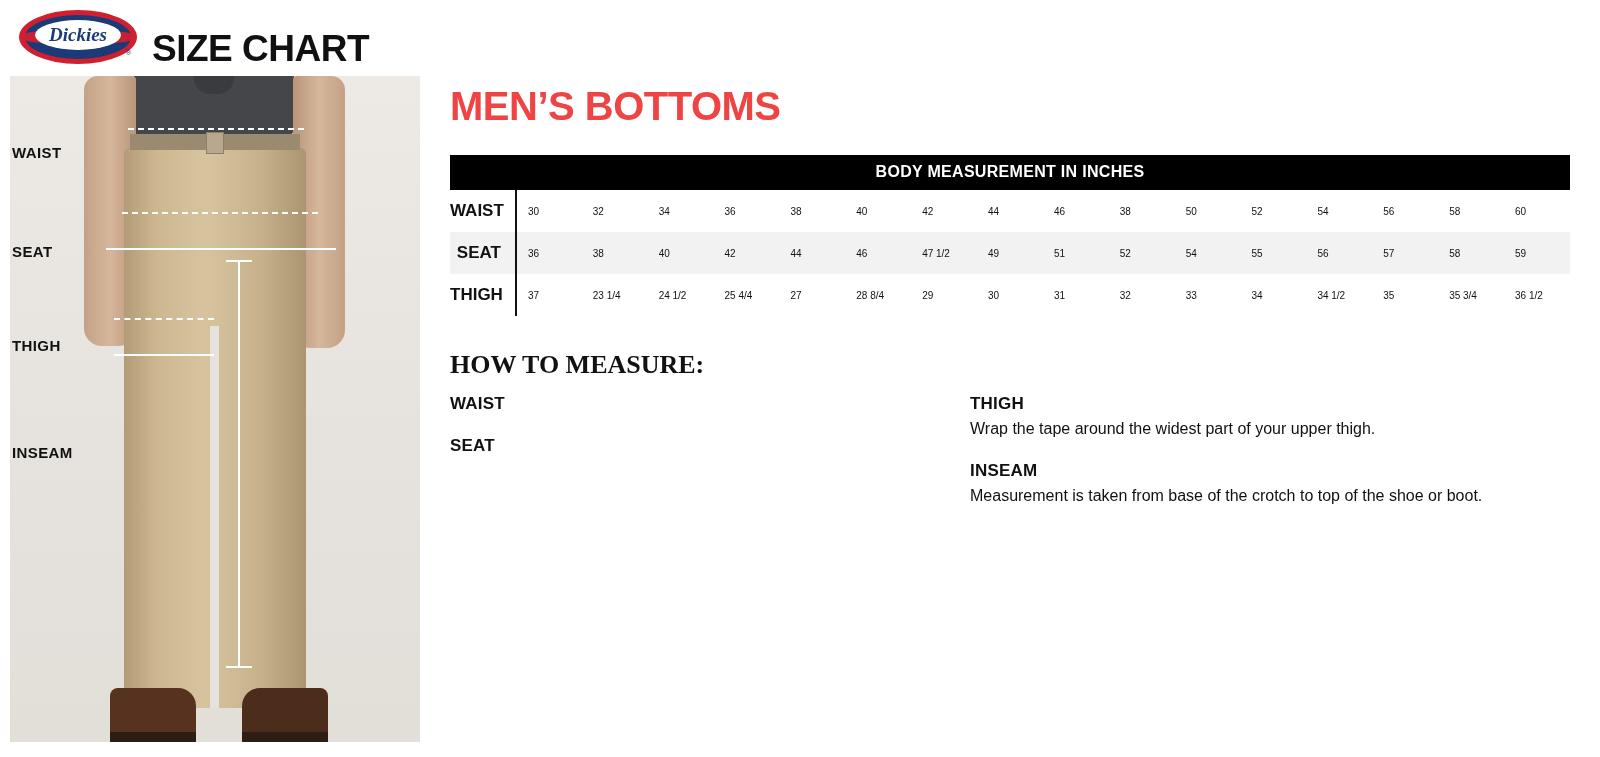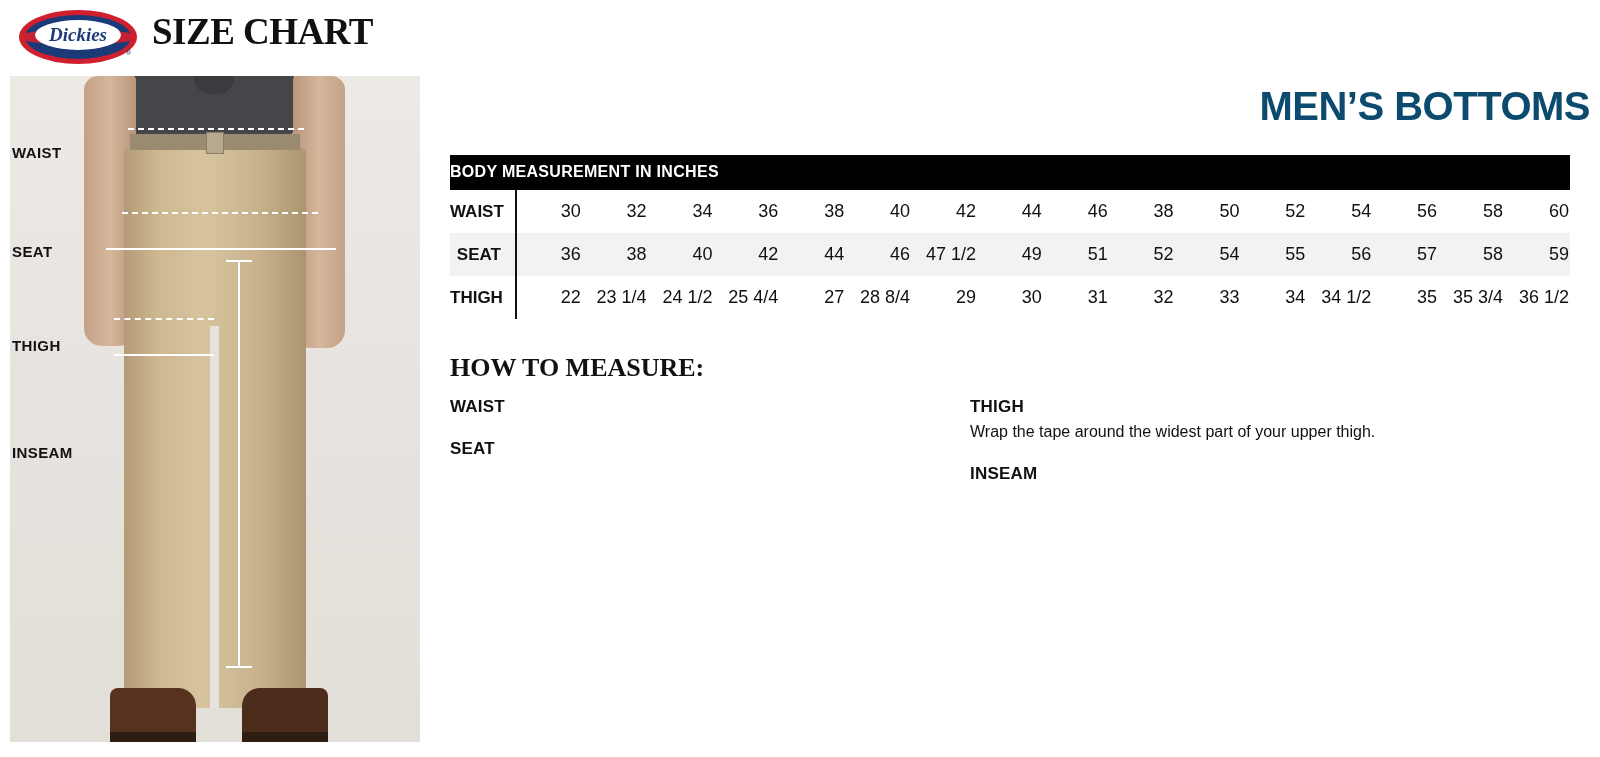--- a/index.html
+++ b/index.html
@@ -24,26 +24,26 @@
     height: 76px;
   }
   .logo {
     position: absolute;
     left: 18px; top: 8px;
     width: 120px; height: 58px;
   }
   .logo svg { display: block; }
   .chart-title {
     position: absolute;
-    left: 152px; top: 10px;
+    left: 152px; top: 28px;
     font-size: 37px;
     font-weight: 700;
     letter-spacing: -0.5px;
     color: #111111;
-    font-family: Liberation Serif, serif;
+    font-family: Liberation Sans, sans-serif;
   }
 
   
   .photo-panel {
     position: absolute;
     left: 10px; top: 76px;
     width: 410px; height: 666px;
     background: #e9e6e1;
     overflow: hidden;
   }
@@ -167,51 +167,51 @@
   .content {
     position: absolute;
     left: 450px; top: 76px;
     width: 1140px;
   }
   .section-title {
     font-size: 40px;
     font-weight: 700;
     letter-spacing: -0.5px;
     margin: 8px 0 26px 0;
-    color: #0c4a6e;
-    text-align: right;
+    color: #ef4444;
   }
 
   table.sizes {
     border-collapse: collapse;
     width: 1120px;
     table-layout: fixed;
   }
   table.sizes .banner td {
     background: #000000;
     color: #ffffff;
+    text-align: center;
     font-size: 16px;
     font-weight: 700;
     letter-spacing: 0.3px;
     padding: 8px 0 9px 0;
   }
   table.sizes th.rowhead {
     width: 100px;
     text-align: right;
     padding: 11px 14px 11px 0;
     font-size: 17px;
     font-weight: 700;
     color: #111111;
     border-right: 2px solid #111111;
     background: transparent;
   }
   table.sizes td.cell {
-    text-align: right;
-    font-size: 18px;
-    padding: 11px 1px;
+    text-align: left;
+    font-size: 10px;
+    padding: 11px 11px;
     color: #111111;
     white-space: nowrap;
   }
   table.sizes tr.shaded th.rowhead,
   table.sizes tr.shaded td.cell {
     background: #f2f2f2;
   }
   table.sizes tr.shaded th.rowhead { border-right: 2px solid #111111; }
 
   .how-title {
@@ -334,21 +334,21 @@
         <td class="cell">52</td>
         <td class="cell">54</td>
         <td class="cell">55</td>
         <td class="cell">56</td>
         <td class="cell">57</td>
         <td class="cell">58</td>
         <td class="cell">59</td>
       </tr>
       <tr>
         <th class="rowhead">THIGH</th>
-        <td class="cell">22</td>
+        <td class="cell">37</td>
         <td class="cell">23 1/4</td>
         <td class="cell">24 1/2</td>
         <td class="cell">25 4/4</td>
         <td class="cell">27</td>
         <td class="cell">28 8/4</td>
         <td class="cell">29</td>
         <td class="cell">30</td>
         <td class="cell">31</td>
         <td class="cell">32</td>
         <td class="cell">33</td>
@@ -372,17 +372,18 @@
         <h4>SEAT</h4>
       </div>
     </div>
     <div class="how-col right">
       <div class="how-item">
         <h4>THIGH</h4>
         <p>Wrap the tape around the widest part of your upper thigh.</p>
       </div>
       <div class="how-item">
         <h4>INSEAM</h4>
+        <p>Measurement is taken from base of the crotch to top of the shoe or boot.</p>
       </div>
     </div>
   </div>
 
 </div>
 
 </body></html>

